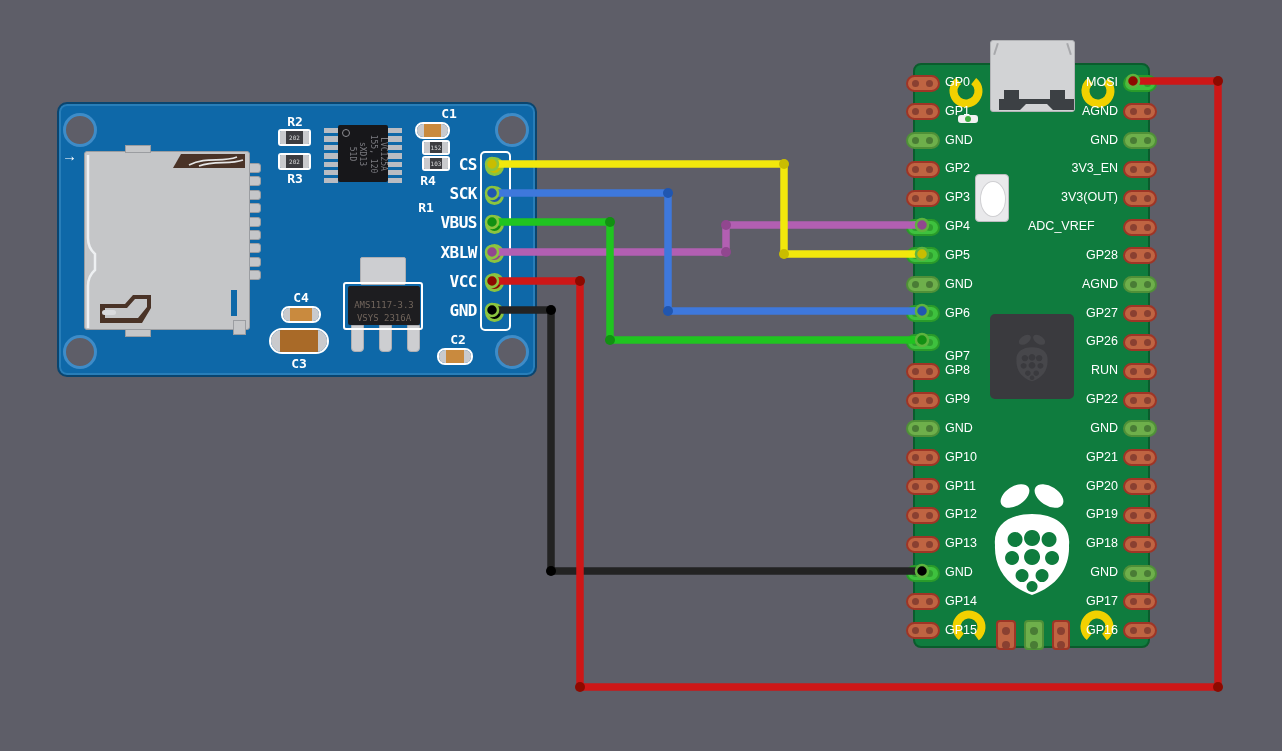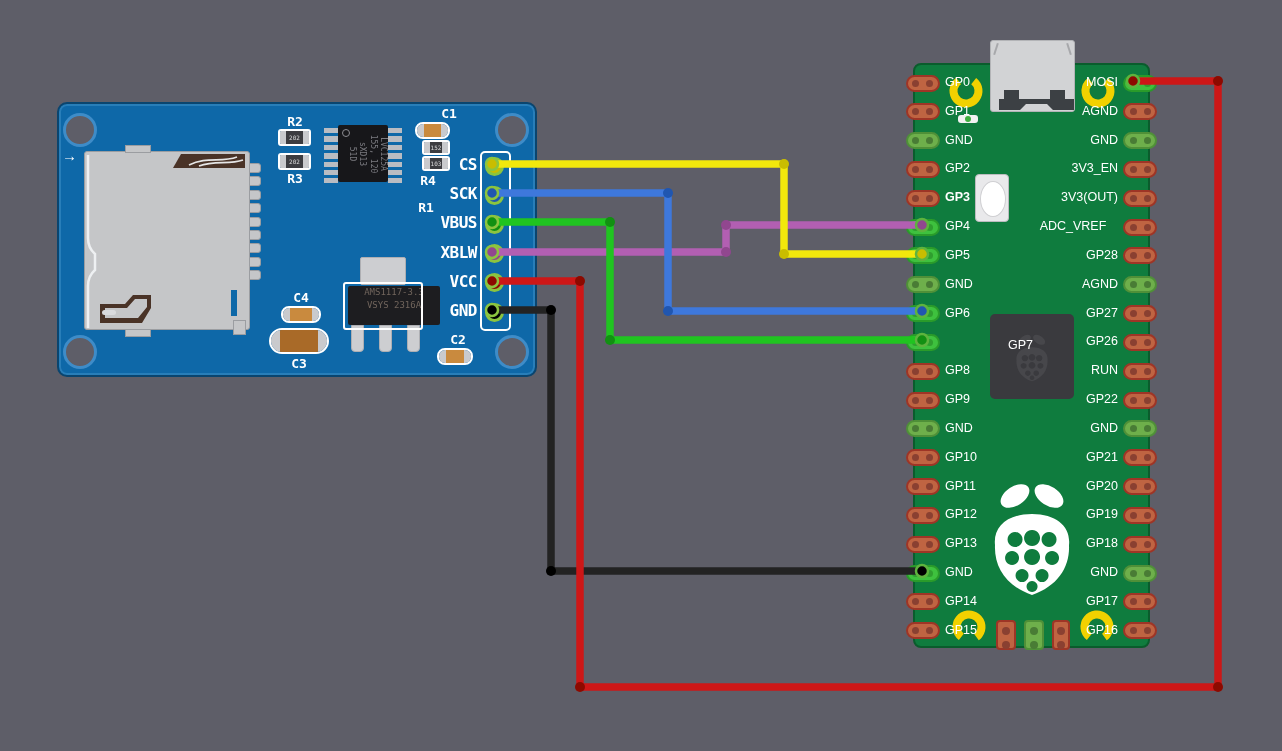--- a/index.html
+++ b/index.html
@@ -133,22 +133,22 @@
       </div>
     <div class="abs sd-label" style="left:356px;top:69px;width:26px">R4</div>
     <div class="abs sd-label" style="left:354px;top:96px;width:26px">R1</div>
 
     <div class="abs" style="left:421px;top:47px;width:31px;height:180px;border:2.5px solid #fff;border-radius:5px"></div>
 
     <div class="abs" style="left:301px;top:153px;width:46px;height:28px;background:#cdced1;border:1px solid #aeafb3;border-radius:2px"></div>
     <div class="abs" style="left:292px;top:221px;width:13px;height:27px;background:#cdced1;border:1px solid #aeafb3;border-radius:0 0 4px 4px"></div>
     <div class="abs" style="left:320px;top:221px;width:13px;height:27px;background:#cdced1;border:1px solid #aeafb3;border-radius:0 0 4px 4px"></div>
     <div class="abs" style="left:348px;top:221px;width:13px;height:27px;background:#cdced1;border:1px solid #aeafb3;border-radius:0 0 4px 4px"></div>
-    <div class="abs" style="left:289px;top:182px;width:92px;height:39px;background:#1d1d20;border-radius:2px;
-                text-align:center;color:#71655c;font:9px/1.45 'DejaVu Sans Mono',monospace;padding-top:0">
+    <div class="abs" style="left:289px;top:182px;width:72px;height:39px;background:#1d1d20;border-radius:2px;
+                text-align:center;color:#71655c;font:9px/1.45 'DejaVu Sans Mono',monospace;padding-top:13px">
       <span style="display:block">AMS1117-3.3</span>
       <span style="display:block">VSYS 2316A</span>
     </div>
     <div class="abs" style="left:284px;top:178px;width:80px;height:48px;border:2px solid #fff;border-radius:3px"></div>
 
     <div class="abs sd-label" style="left:225px;top:186px;width:34px">C4</div>
     <div class="abs cap" style="left:222px;top:202px;width:40px;height:17px">
         <i></i>
         <b></b>
         <i></i>
@@ -245,21 +245,21 @@
       <div class="abs pin-label" style="top: 67.66px; left: 30px; width: 80px; text-align: left;">GND</div>
       <div class="abs pad io" style="top: 95.99px; left: -9px;">
         <span class="pc" style="left: 4px;"></span>
         <span class="pc" style="left: 18px;"></span>
       </div>
       <div class="abs pin-label" style="top: 96.49px; left: 30px; width: 80px; text-align: left;">GP2</div>
       <div class="abs pad io" style="top: 124.82px; left: -9px;">
         <span class="pc" style="left: 4px;"></span>
         <span class="pc" style="left: 18px;"></span>
       </div>
-      <div class="abs pin-label" style="top: 125.32px; left: 30px; width: 80px; text-align: left; font-weight: bold;">GP3</div>
+      <div class="abs pin-label" style="top: 125.32px; left: 30px; width: 80px; text-align: left;">GP3</div>
       <div class="abs pad conn" style="top: 153.65px; left: -9px;">
         <span class="pc" style="left: 4px;"></span>
         <span class="pc" style="left: 18px;"></span>
       </div>
       <div class="abs pin-label" style="top: 154.15px; left: 30px; width: 80px; text-align: left;">GP4</div>
       <div class="abs pad conn" style="top: 182.48px; left: -9px;">
         <span class="pc" style="left: 4px;"></span>
         <span class="pc" style="left: 18px;"></span>
       </div>
       <div class="abs pin-label" style="top: 182.98px; left: 30px; width: 80px; text-align: left;">GP5</div>
@@ -270,21 +270,21 @@
       <div class="abs pin-label" style="top: 211.81px; left: 30px; width: 80px; text-align: left;">GND</div>
       <div class="abs pad conn" style="top: 240.14px; left: -9px;">
         <span class="pc" style="left: 4px;"></span>
         <span class="pc" style="left: 18px;"></span>
       </div>
       <div class="abs pin-label" style="top: 240.64px; left: 30px; width: 80px; text-align: left;">GP6</div>
       <div class="abs pad conn" style="top: 268.97px; left: -9px;">
         <span class="pc" style="left: 4px;"></span>
         <span class="pc" style="left: 18px;"></span>
       </div>
-      <div class="abs pin-label" style="top: 273px; left: 30px; width: 80px; text-align: right; margin-left: 8px;">GP7</div>
+      <div class="abs pin-label" style="top: 284px; left: 30px; width: 80px; text-align: left;">GP7</div>
       <div class="abs pad io" style="top: 297.8px; left: -9px;">
         <span class="pc" style="left: 4px;"></span>
         <span class="pc" style="left: 18px;"></span>
       </div>
       <div class="abs pin-label" style="top: 298.3px; left: 30px; width: 80px; text-align: left;">GP8</div>
       <div class="abs pad io" style="top: 326.63px; left: -9px;">
         <span class="pc" style="left: 4px;"></span>
         <span class="pc" style="left: 18px;"></span>
       </div>
       <div class="abs pin-label" style="top: 327.13px; left: 30px; width: 80px; text-align: left;">GP9</div>
@@ -350,21 +350,21 @@
       <div class="abs pin-label" style="top: 96.49px; right: 30px; width: 90px; text-align: right;">3V3_EN</div>
       <div class="abs pad io" style="top: 124.82px; right: -9px;">
         <span class="pc" style="right: 4px;"></span>
         <span class="pc" style="right: 18px;"></span>
       </div>
       <div class="abs pin-label" style="top: 125.32px; right: 30px; width: 90px; text-align: right;">3V3(OUT)</div>
       <div class="abs pad io" style="top: 153.65px; right: -9px;">
         <span class="pc" style="right: 4px;"></span>
         <span class="pc" style="right: 18px;"></span>
       </div>
-      <div class="abs pin-label" style="top: 154.15px; right: 30px; width: 90px; text-align: center;">ADC_VREF</div>
+      <div class="abs pin-label" style="top: 154.15px; right: 30px; width: 90px; text-align: left;">ADC_VREF</div>
       <div class="abs pad io" style="top: 182.48px; right: -9px;">
         <span class="pc" style="right: 4px;"></span>
         <span class="pc" style="right: 18px;"></span>
       </div>
       <div class="abs pin-label" style="top: 182.98px; right: 30px; width: 90px; text-align: right;">GP28</div>
       <div class="abs pad gnd" style="top: 211.31px; right: -9px;">
         <span class="pc" style="right: 4px;"></span>
         <span class="pc" style="right: 18px;"></span>
       </div>
       <div class="abs pin-label" style="top: 211.81px; right: 30px; width: 90px; text-align: right;">AGND</div>

